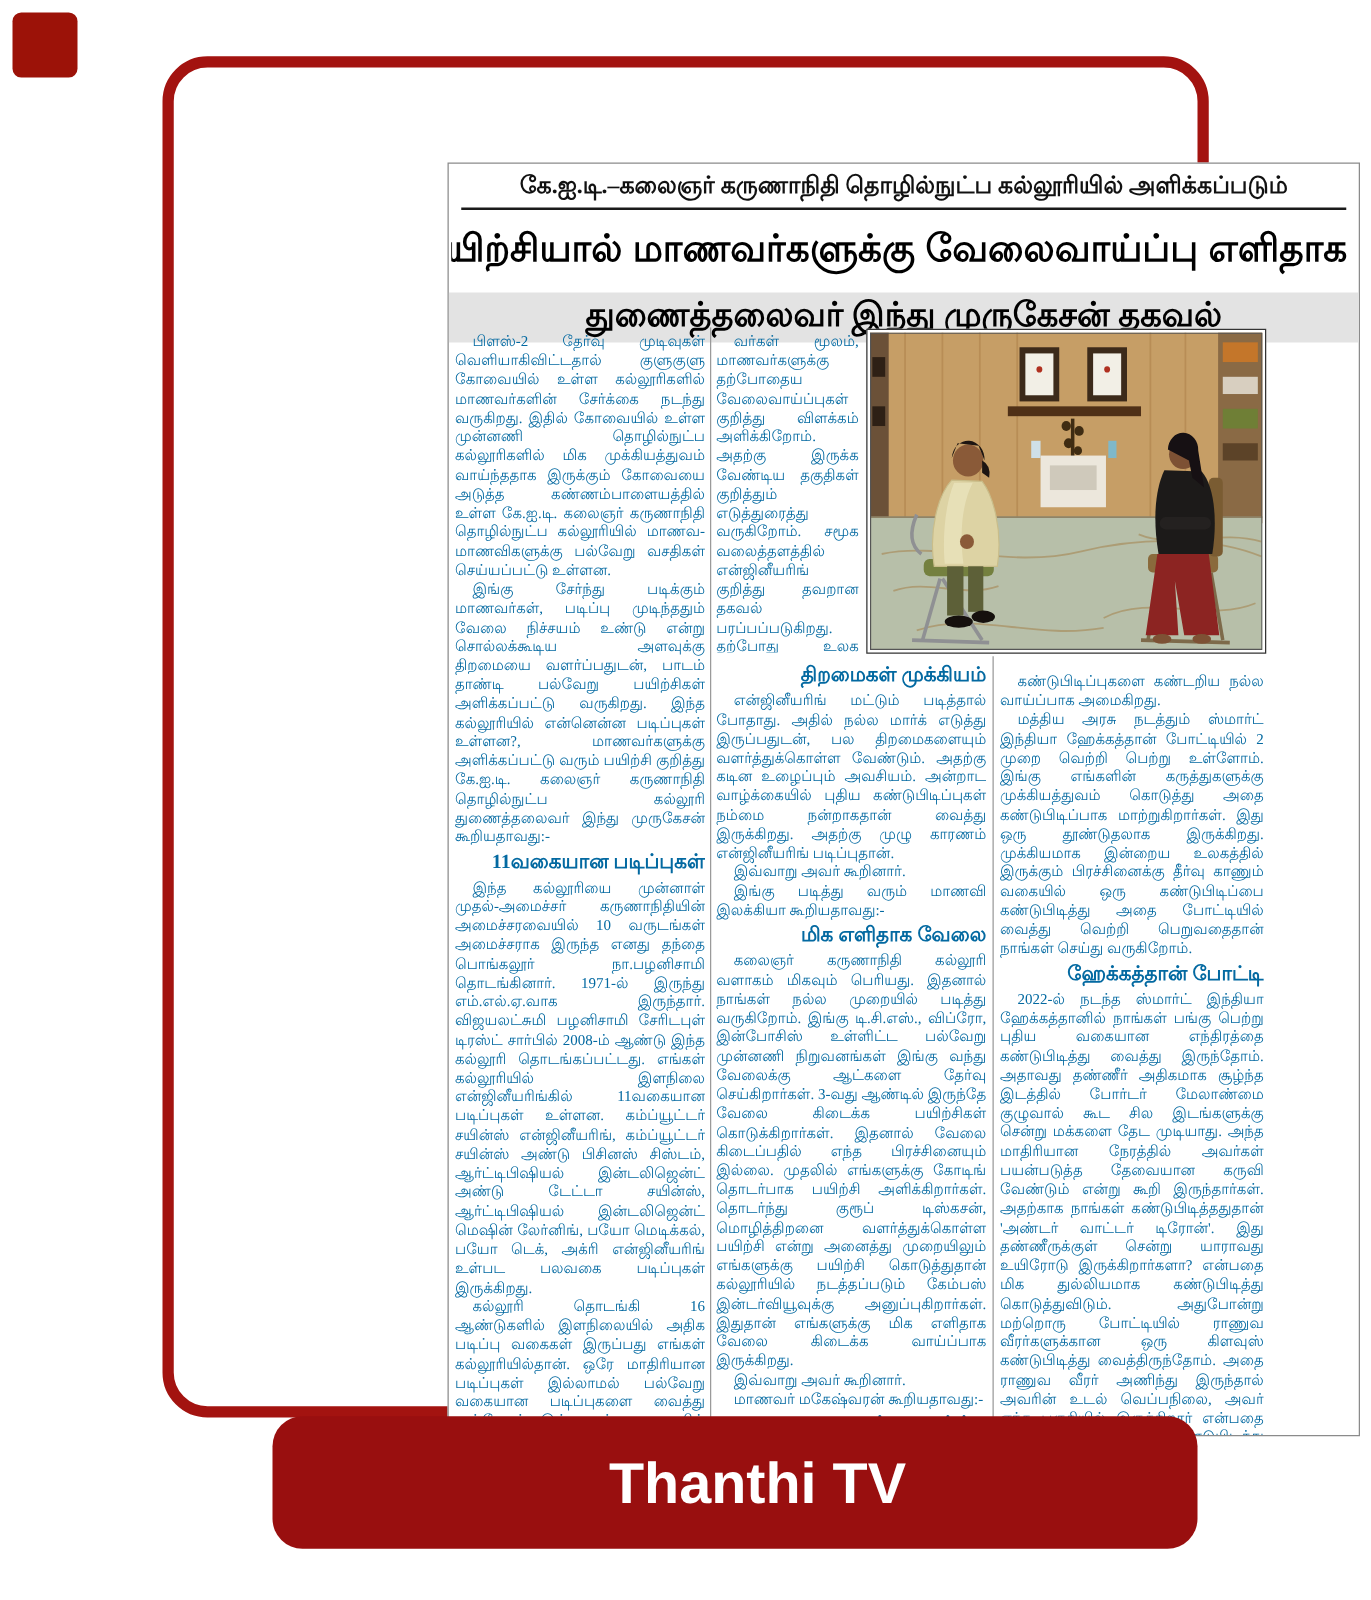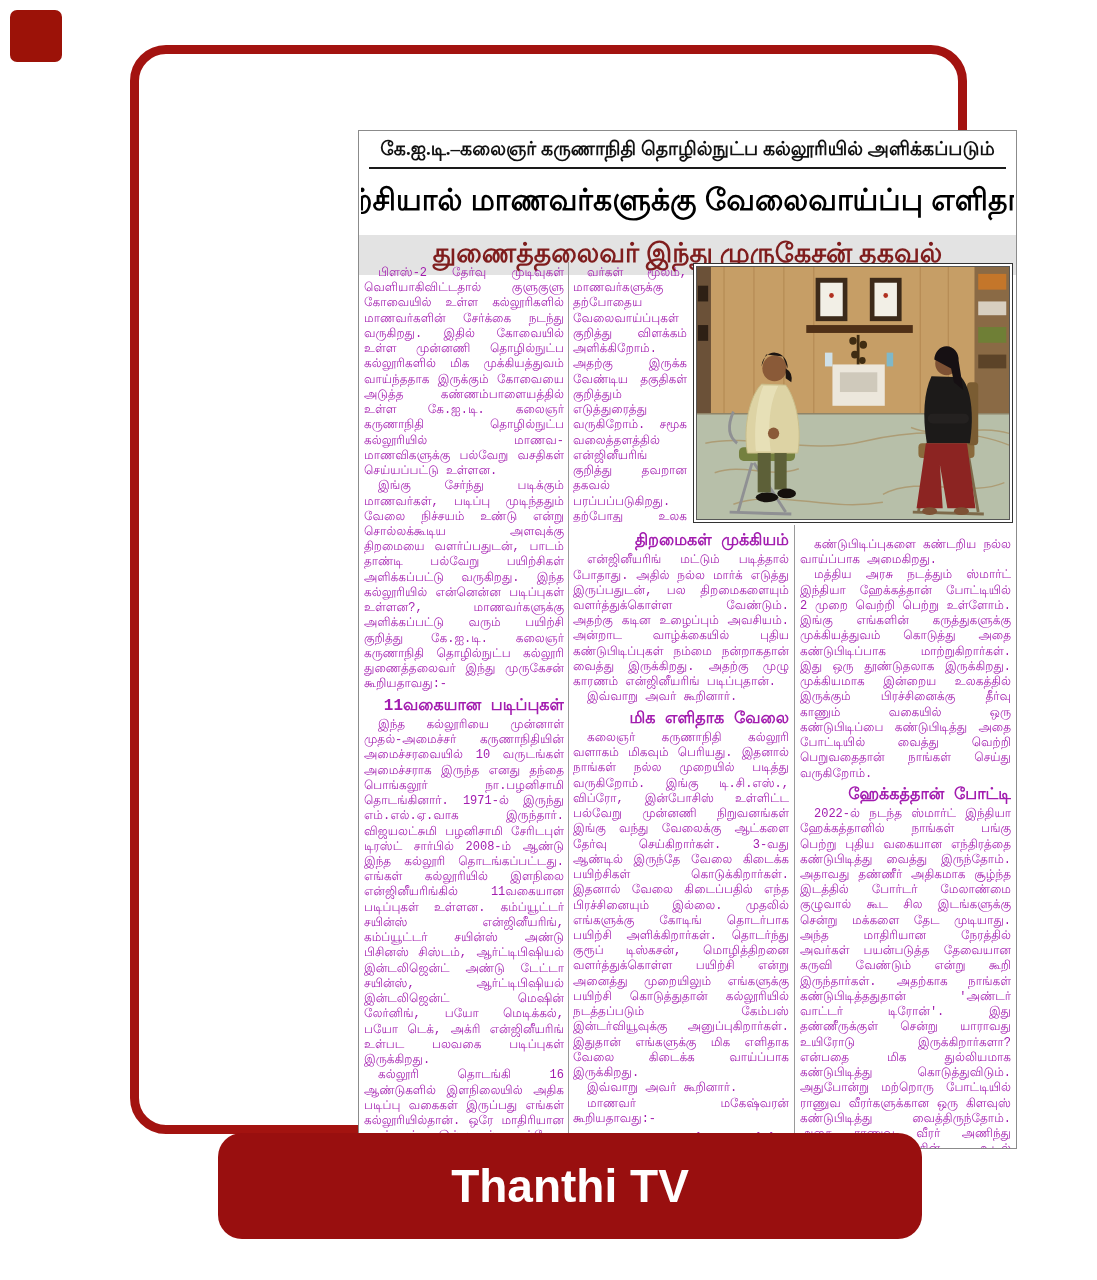--- a/index.html
+++ b/index.html
@@ -11,54 +11,54 @@
     position:absolute; left:10px; top:10px; width:52px; height:52px;
     background:#9c1208; border-radius:7px;
   }
   .card {
     position:absolute; left:130px; top:45px; width:837px; height:1089px;
     box-sizing:border-box; border:9px solid #a31310; border-radius:36px; background:#fff;
   }
   .banner {
     position:absolute; left:218px; top:1133px; width:704px; height:106px;
     background:#990f0f; border-radius:24px;
-    display:flex; align-items:center; justify-content:center;
+    display:flex; align-items:center; justify-content:center;padding-left:36px;
   }
   .banner-text {
     color:#ffffff; font-family:"Liberation Sans","DejaVu Sans",sans-serif;
     font-weight:bold; font-size:46px;
   }
   .article {
-    position:absolute; left:219px; top:76px; width:659px; height:1019px;
+    position:absolute; left:219px; top:76px; width:730px; height:1019px;
     box-sizing:border-box; border:1px solid #8b8b8b; background:#fff; overflow:hidden;
   }
   .kicker {
     margin:7px 10px 0; text-align:center; font-weight:bold; font-size:19px; color:#111;
     padding-bottom:5px; border-bottom:2px solid #1a1a1a;
     white-space:nowrap; overflow:hidden;
   }
   .headline {
     margin:4px 2px 0; height:58px; display:flex; align-items:center; justify-content:center;
     font-family:"Liberation Sans","DejaVu Sans",sans-serif;
     font-weight:900; font-size:30px; color:#000; white-space:nowrap; overflow:hidden;
   }
   .substrip {
     margin-top:4px; background:#e3e3e3; text-align:center; font-weight:bold;
-    font-size:27px; color:#7f1d1d; padding:3px 0; white-space:nowrap; overflow:hidden;
+    font-size:27px; color:#000000; padding:3px 0; white-space:nowrap; overflow:hidden;
   }
   .bodygrid { position:absolute; left:0; top:131px; right:0; bottom:0; }
   .colsep { position:absolute; width:1px; background:#9a9a9a; }
   .sep1 { left:209px; top:0; bottom:3px; }
   .sep2 { left:435px; top:263px; bottom:3px; }
   .txtcol { position:absolute; overflow:hidden; }
   .col1 { left:5px; top:4px; width:200px; height:878px; }
   .col2top { left:214px; top:4px; width:114px; height:256px; }
   .col2bot { left:214px; top:266px; width:216px; height:616px; }
   .col3 { left:441px; top:276px; width:211px; height:616px; }
-  .bt { font-size:12px; line-height:1.27; text-align:justify; color:#a21caf;font-family:Liberation Mono, monospace; }
+  .bt { font-size:12px; line-height:1.27; text-align:justify; color:#0369a1; }
   .para { text-indent:14px; margin:0; }
   .subhead { text-align:right; font-weight:bold; font-size:16px; margin:3px 0 2px; text-indent:0; }
   .photo-frame {
     position:absolute; left:334px; top:1px; width:320px; height:260px;
     box-sizing:border-box; border:1px solid #333; background:#fff; padding:2px;
   }
   .photo-frame svg { display:block; width:100%; height:100%; }
 </style>
 </head>
 <body>
@@ -184,20 +184,21 @@
             <ellipse cx="284" cy="249" rx="8" ry="4" fill="#7d5134"></ellipse>
           </g>
           <rect x="0.5" y="0.5" width="335" height="257" fill="none" stroke="#555" stroke-width="1"></rect>
         </svg>
       </div>
 
       <div class="txtcol col2bot">
           <div class="bt subhead">திறமைகள் முக்கியம்</div>
           <div class="bt para">என்ஜினீயரிங் மட்டும் படித்தால் போதாது. அதில் நல்ல மார்க் எடுத்து இருப்பதுடன், பல திறமைகளையும் வளர்த்துக்கொள்ள வேண்டும். அதற்கு கடின உழைப்பும் அவசியம். அன்றாட வாழ்க்கையில் புதிய கண்டுபிடிப்புகள் நம்மை நன்றாகதான் வைத்து இருக்கிறது. அதற்கு முழு காரணம் என்ஜினீயரிங் படிப்புதான்.</div>
           <div class="bt para">இவ்வாறு அவர் கூறினார்.</div>
+          <div class="bt para">இங்கு படித்து வரும் மாணவி இலக்கியா கூறியதாவது:-</div>
           <div class="bt subhead">மிக எளிதாக வேலை</div>
           <div class="bt para">கலைஞர் கருணாநிதி கல்லூரி வளாகம் மிகவும் பெரியது. இதனால் நாங்கள் நல்ல முறையில் படித்து வருகிறோம். இங்கு டி.சி.எஸ்., விப்ரோ, இன்போசிஸ் உள்ளிட்ட பல்வேறு முன்னணி நிறுவனங்கள் இங்கு வந்து வேலைக்கு ஆட்களை தேர்வு செய்கிறார்கள். 3-வது ஆண்டில் இருந்தே வேலை கிடைக்க பயிற்சிகள் கொடுக்கிறார்கள். இதனால் வேலை கிடைப்பதில் எந்த பிரச்சினையும் இல்லை. முதலில் எங்களுக்கு கோடிங் தொடர்பாக பயிற்சி அளிக்கிறார்கள். தொடர்ந்து குரூப் டிஸ்கசன், மொழித்திறனை வளர்த்துக்கொள்ள பயிற்சி என்று அனைத்து முறையிலும் எங்களுக்கு பயிற்சி கொடுத்துதான் கல்லூரியில் நடத்தப்படும் கேம்பஸ் இன்டர்வியூவுக்கு அனுப்புகிறார்கள். இதுதான் எங்களுக்கு மிக எளிதாக வேலை கிடைக்க வாய்ப்பாக இருக்கிறது.</div>
           <div class="bt para">இவ்வாறு அவர் கூறினார்.</div>
           <div class="bt para">மாணவர் மகேஷ்வரன் கூறியதாவது:-</div>
           <div class="bt subhead">நல்ல வாய்ப்பு</div>
         </div>
 
       <div class="txtcol col3">
         <div>
             <div class="bt para">கண்டுபிடிப்புகளை கண்டறிய நல்ல வாய்ப்பாக அமைகிறது.</div>

